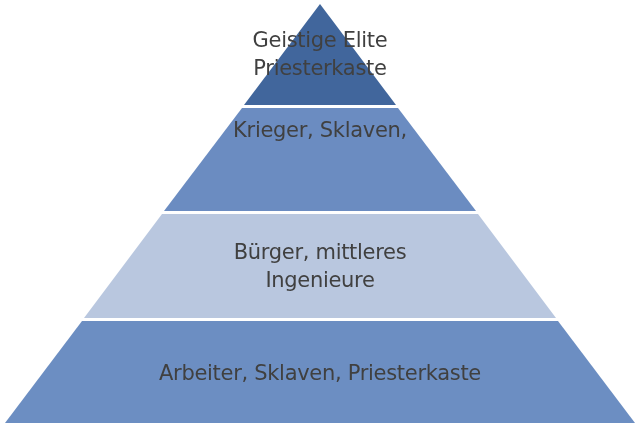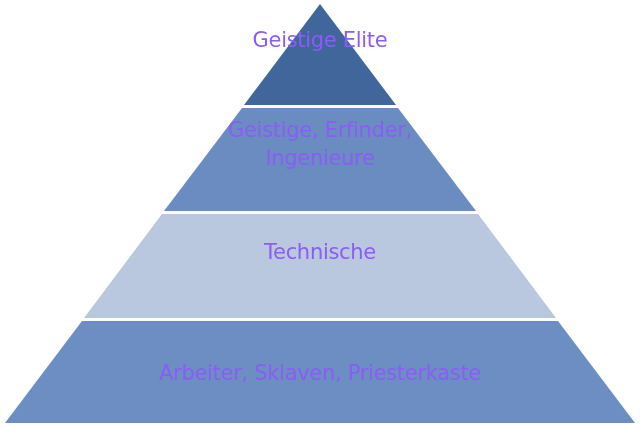--- a/index.html
+++ b/index.html
@@ -1,38 +1,39 @@
 <!DOCTYPE html>
 <html><head>
 <meta charset="utf-8">
 <style>
   html, body { margin: 0; padding: 0; background: #ffffff; }
   body { width: 640px; height: 427px; position: relative; overflow: hidden; font-family: "DejaVu Sans", sans-serif; }
   svg.pyr { position: absolute; left: 0; top: 0; }
-  .label { position: absolute; left: 0; width: 640px; text-align: center; color: #8b5cf6; font-size: 21px; line-height: 28px; letter-spacing: -0.3px; }
+  .label { position: absolute; left: 0; width: 640px; text-align: center; color: #404040; font-size: 21px; line-height: 28px; letter-spacing: -0.3px; }
   .label span { display: block; }
 </style>
 </head>
 <body>
 
 <svg class="pyr" width="640" height="427" viewBox="0 0 640 427">
   <polygon points="320,4 396,105 244,105" fill="#41669c"></polygon>
   <polygon points="242,108 398,108 476,211 164,211" fill="#6b8cc1"></polygon>
   <polygon points="162,214 478,214 556,318 84,318" fill="#b9c7df"></polygon>
   <polygon points="82,321 558,321 635,423 5,423" fill="#6c8ec2"></polygon>
 </svg>
 
 <div class="label" style="top:26px;">
   <span>Geistige Elite</span>
+  <span>Priesterkaste</span>
 </div>
 
 <div class="label" style="top:116px;">
-  <span>Geistige, Erfinder,</span>
-  <span>Ingenieure</span>
+  <span>Krieger, Sklaven,</span>
 </div>
 
 <div class="label" style="top:238px;">
-  <span>Technische</span>
+  <span>Bürger, mittleres</span>
+  <span>Ingenieure</span>
 </div>
 
 <div class="label" style="top:359px;">
   <span>Arbeiter, Sklaven, Priesterkaste</span>
 </div>
 
 </body></html>

